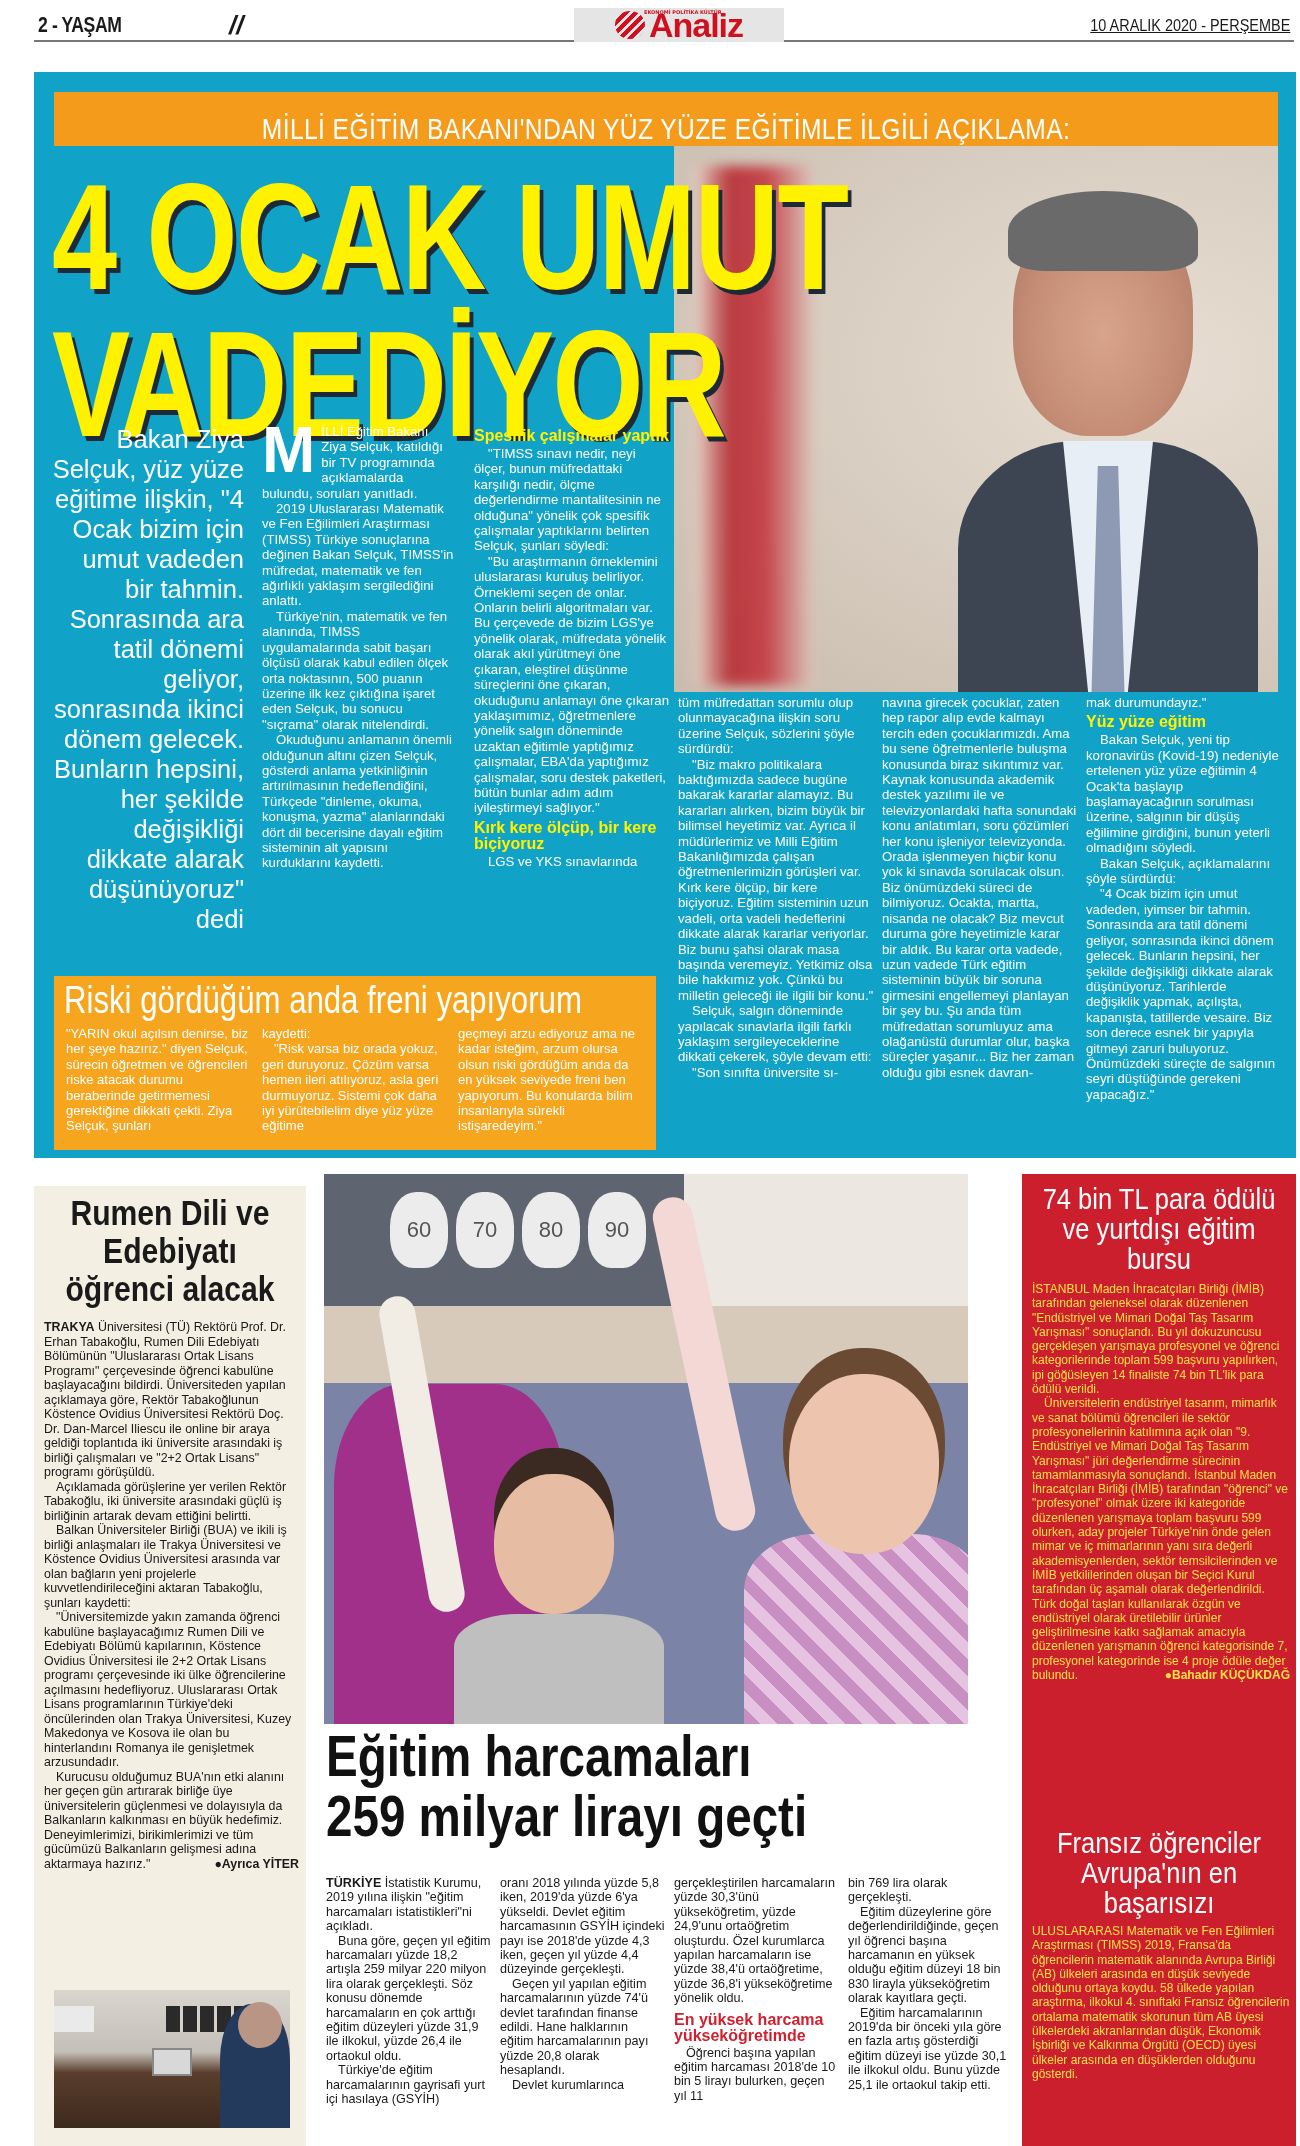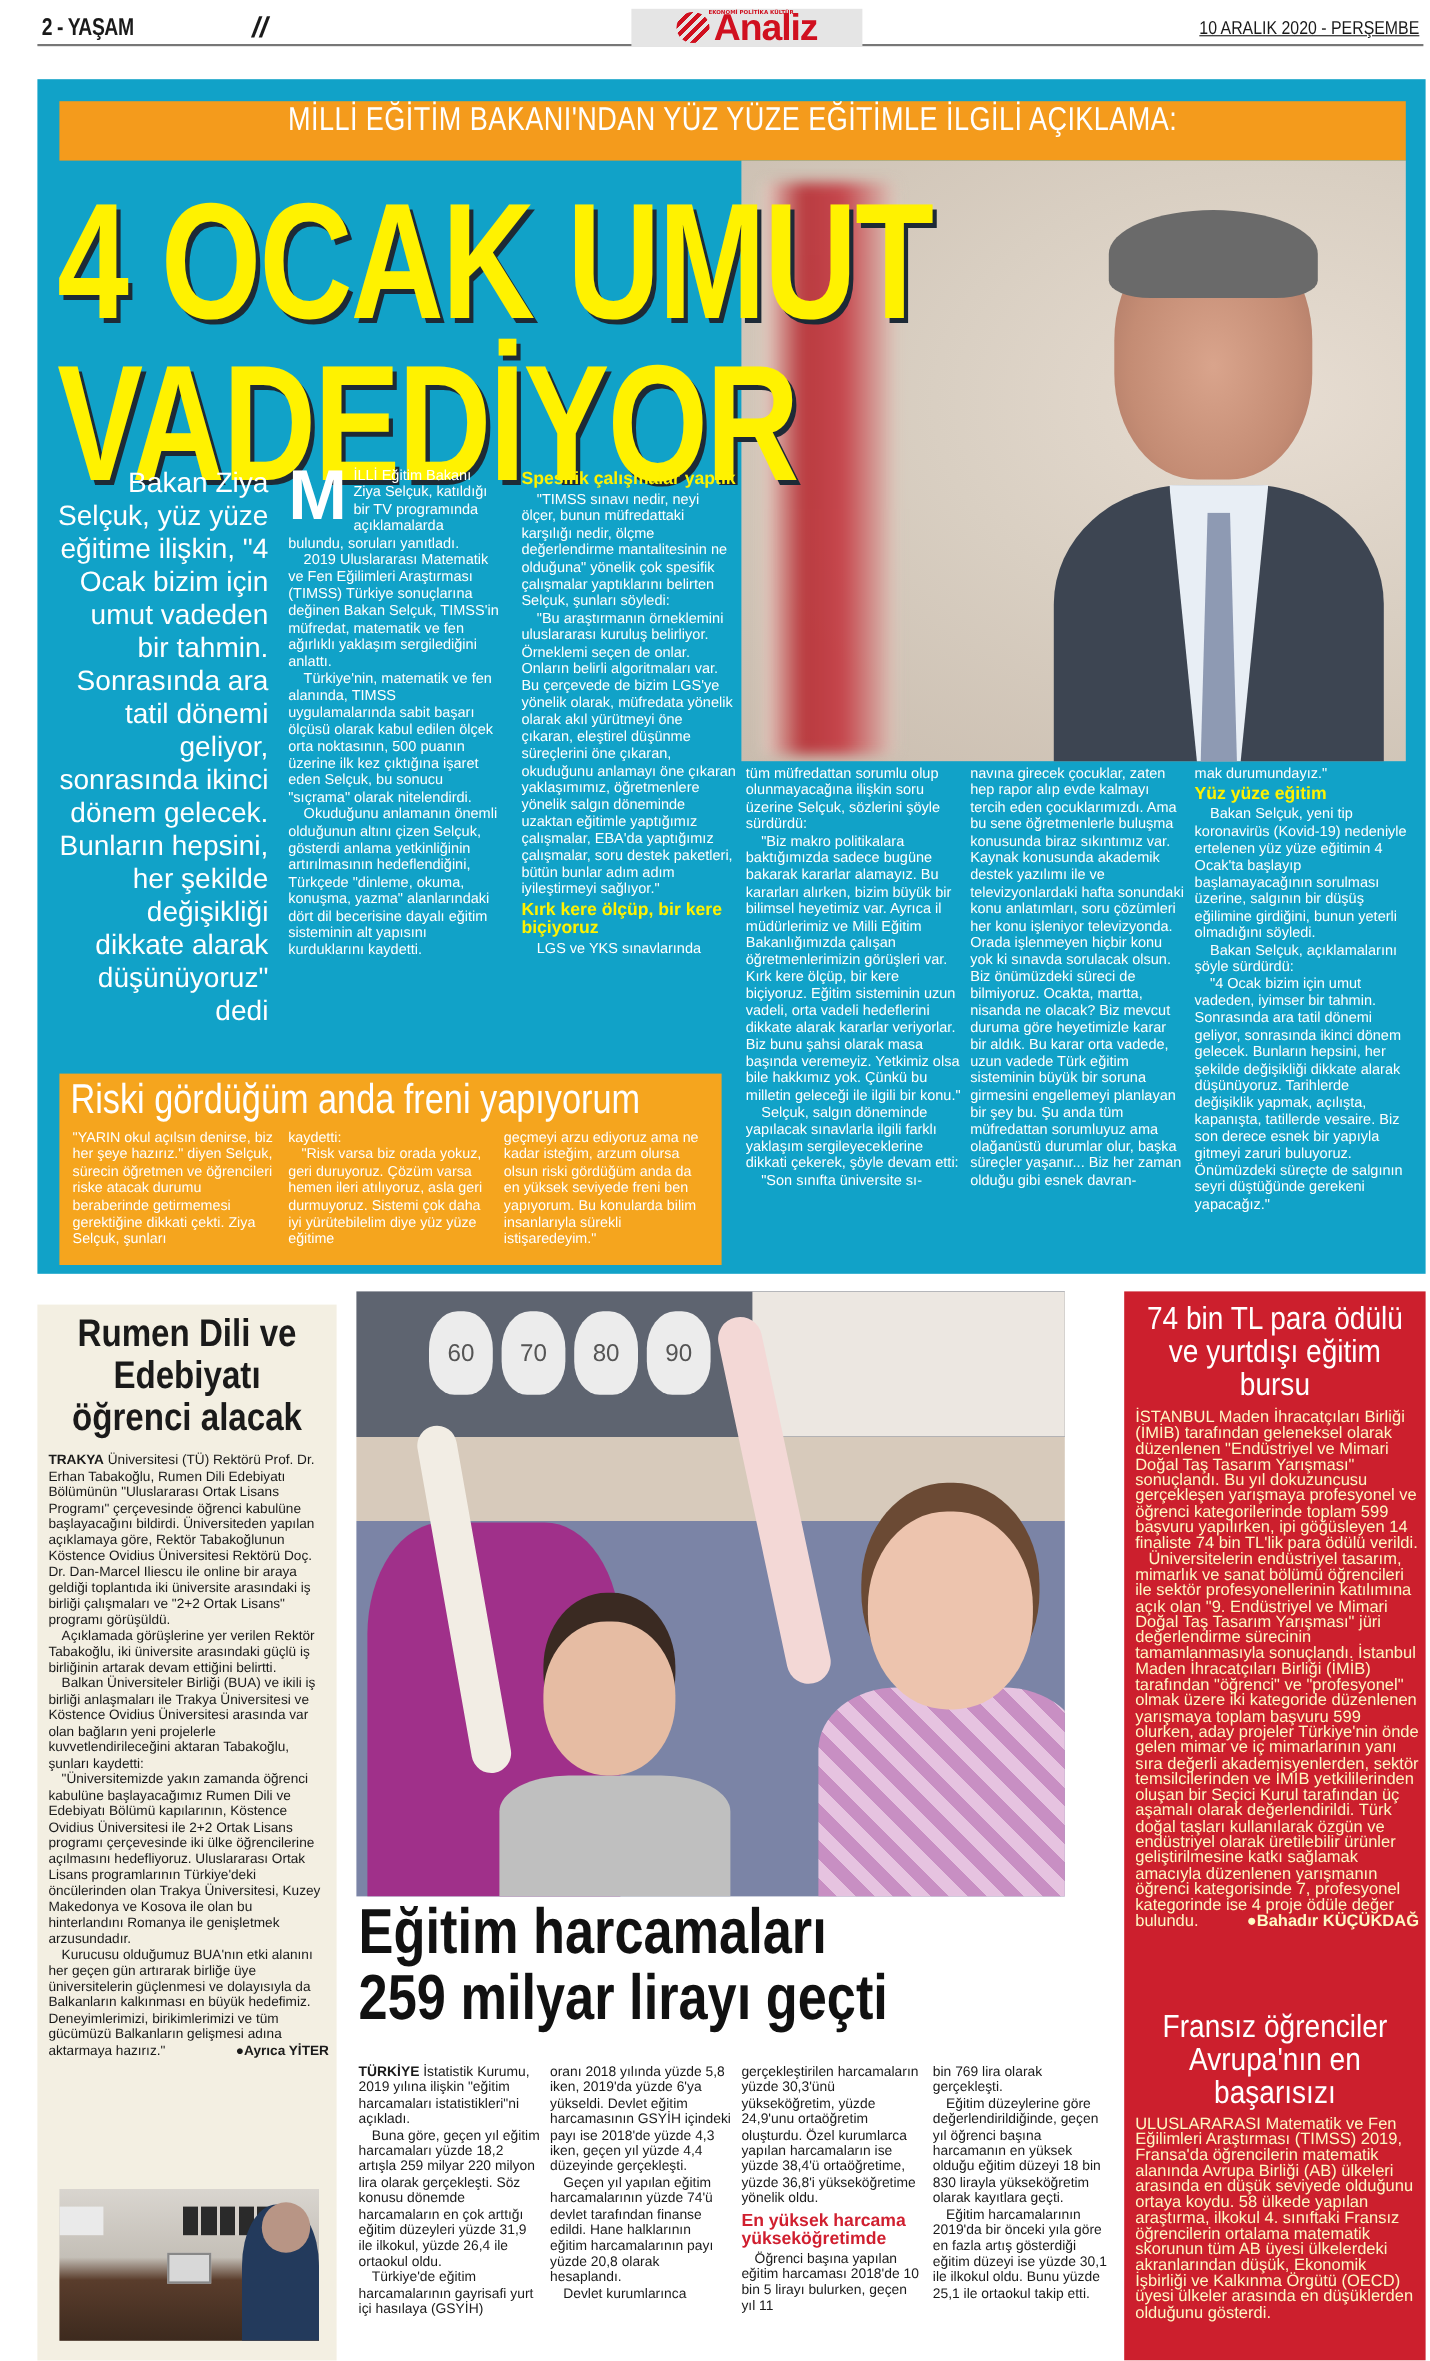--- a/index.html
+++ b/index.html
@@ -11,21 +11,21 @@
   .section-label { position: absolute; left: 4px; top: 4px; font-family: "Liberation Sans", sans-serif; font-weight: 700; font-size: 22px; letter-spacing: -0.5px; transform: scaleX(0.8); transform-origin: left; }
   .slashes { position: absolute; left: 195px; top: 2px; font-family: "Liberation Sans", sans-serif; font-weight: 700; font-style: italic; font-size: 26px; }
   .logo { position: absolute; left: 540px; top: 0px; width: 210px; height: 34px; background: #e5e5e5; display: flex; align-items: center; justify-content: center; }
   .logo-mark { width: 30px; height: 28px; border-radius: 50%; background: repeating-linear-gradient(135deg, #d0101f 0 4px, #e5e5e5 4px 7px); margin-right: 4px; }
   .logo-text { font-family: "Liberation Sans", sans-serif; font-weight: 900; font-size: 34px; color: #d0101f; letter-spacing: -1px; line-height: 1; }
   .logo-tag { position: absolute; left: 70px; top: 1px; font-size: 5px; font-weight: 700; color: #d0101f; }
   .date-label { position: absolute; right: 4px; top: 8px; font-family: "Liberation Sans", sans-serif; font-weight: 400; font-size: 17px; text-decoration: underline; transform: scaleX(0.85); transform-origin: right; }
 
   
   .hero { position: absolute; left: 34px; top: 72px; width: 1262px; height: 1086px; background: #11a2c8; }
-  .kicker { position: absolute; left: 20px; top: 20px; width: 1224px; height: 54px; background: #f49b1c; color: #fff; display: flex; align-items: flex-start; justify-content: center; font-family: "Liberation Sans", sans-serif; font-size: 30px; font-weight: 400; letter-spacing: 0.5px; }
+  .kicker { position: absolute; left: 20px; top: 20px; width: 1224px; height: 54px; background: #f49b1c; color: #fff; display: flex; align-items: flex-end; justify-content: center; font-family: "Liberation Sans", sans-serif; font-size: 30px; font-weight: 400; letter-spacing: 0.5px; }
   .kicker span { transform: scaleX(0.82); display: inline-block; white-space: nowrap; }
   .hero-photo { position: absolute; left: 640px; top: 74px; width: 604px; height: 546px; overflow: hidden;
     background: radial-gradient(ellipse at 80% 40%, #e7ddd2 0%, #d9cfc2 45%, #c9bcae 100%); }
   .flag { position: absolute; left: 20px; top: 20px; width: 120px; height: 520px; background: linear-gradient(90deg, #e8d8cc 0%, #b5222a 30%, #c4303a 60%, #dcc9bd 100%); opacity: 0.85; filter: blur(6px); }
   .person { position: absolute; right: 20px; top: 40px; width: 300px; height: 520px; }
   .head { position: absolute; left: 55px; top: 20px; width: 180px; height: 230px; border-radius: 45% 45% 42% 42%; background: radial-gradient(ellipse at 50% 55%, #d9a48c 0%, #c48c74 60%, #a77462 100%); }
   .hair { position: absolute; left: 50px; top: 5px; width: 190px; height: 80px; border-radius: 50% 50% 20% 20%; background: #6a6a6a; }
   .suit { position: absolute; left: 0; top: 255px; width: 300px; height: 270px; background: #3d4552; border-radius: 40% 40% 0 0; }
   .shirt { position: absolute; left: 105px; top: 255px; width: 90px; height: 270px; background: #e8eef5; clip-path: polygon(0 0, 100% 0, 70% 100%, 30% 100%); }
   .tie { position: absolute; left: 133px; top: 280px; width: 34px; height: 245px; background: #8e9ab3; clip-path: polygon(20% 0, 80% 0, 100% 100%, 0 100%); }
@@ -84,21 +84,21 @@
   .ccol { position: absolute; top: 1876px; width: 165px; font-family: "Liberation Sans", sans-serif; font-size: 12.6px; line-height: 14.4px; color: #1a1a1a; }
   .ccol p { text-indent: 12px; }
   .ccol p.noind { text-indent: 0; }
   .ccol h4 { color: #d01f2f; font-size: 16px; line-height: 16px; font-weight: 700; margin: 6px 0 2px; }
   .cc1 { left: 326px; } .cc2 { left: 500px; } .cc3 { left: 674px; } .cc4 { left: 848px; }
 
   
   .right-box { position: absolute; left: 1022px; top: 1174px; width: 274px; height: 972px; background: #cc1f2d; }
   .right-title { position: absolute; left: 0; width: 274px; text-align: center; font-family: "Liberation Sans", sans-serif; font-weight: 400; font-size: 29px; line-height: 30px; color: #fff; transform: scaleX(0.88); }
   .rt1 { top: 10px; } .rt2 { top: 654px; }
-  .right-body { position: absolute; left: 10px; width: 258px; font-family: "Liberation Sans", sans-serif; font-size: 15px; line-height: 14.3px; color: #fef9c3; }
+  .right-body { position: absolute; left: 10px; width: 258px; font-family: "Liberation Sans", sans-serif; font-size: 12px; line-height: 14.3px; color: #fde047; }
   .right-body p { text-indent: 12px; }
   .right-body p.noind { text-indent: 0; }
   .rb1 { top: 108px; } .rb2 { top: 750px; }
   .byline-w { font-weight: 700; float: right; }
   .byline-w::before { content: "\25CF "; }
   b.lead { font-weight: 700; }
 </style>
 </head>
 <body>
 

